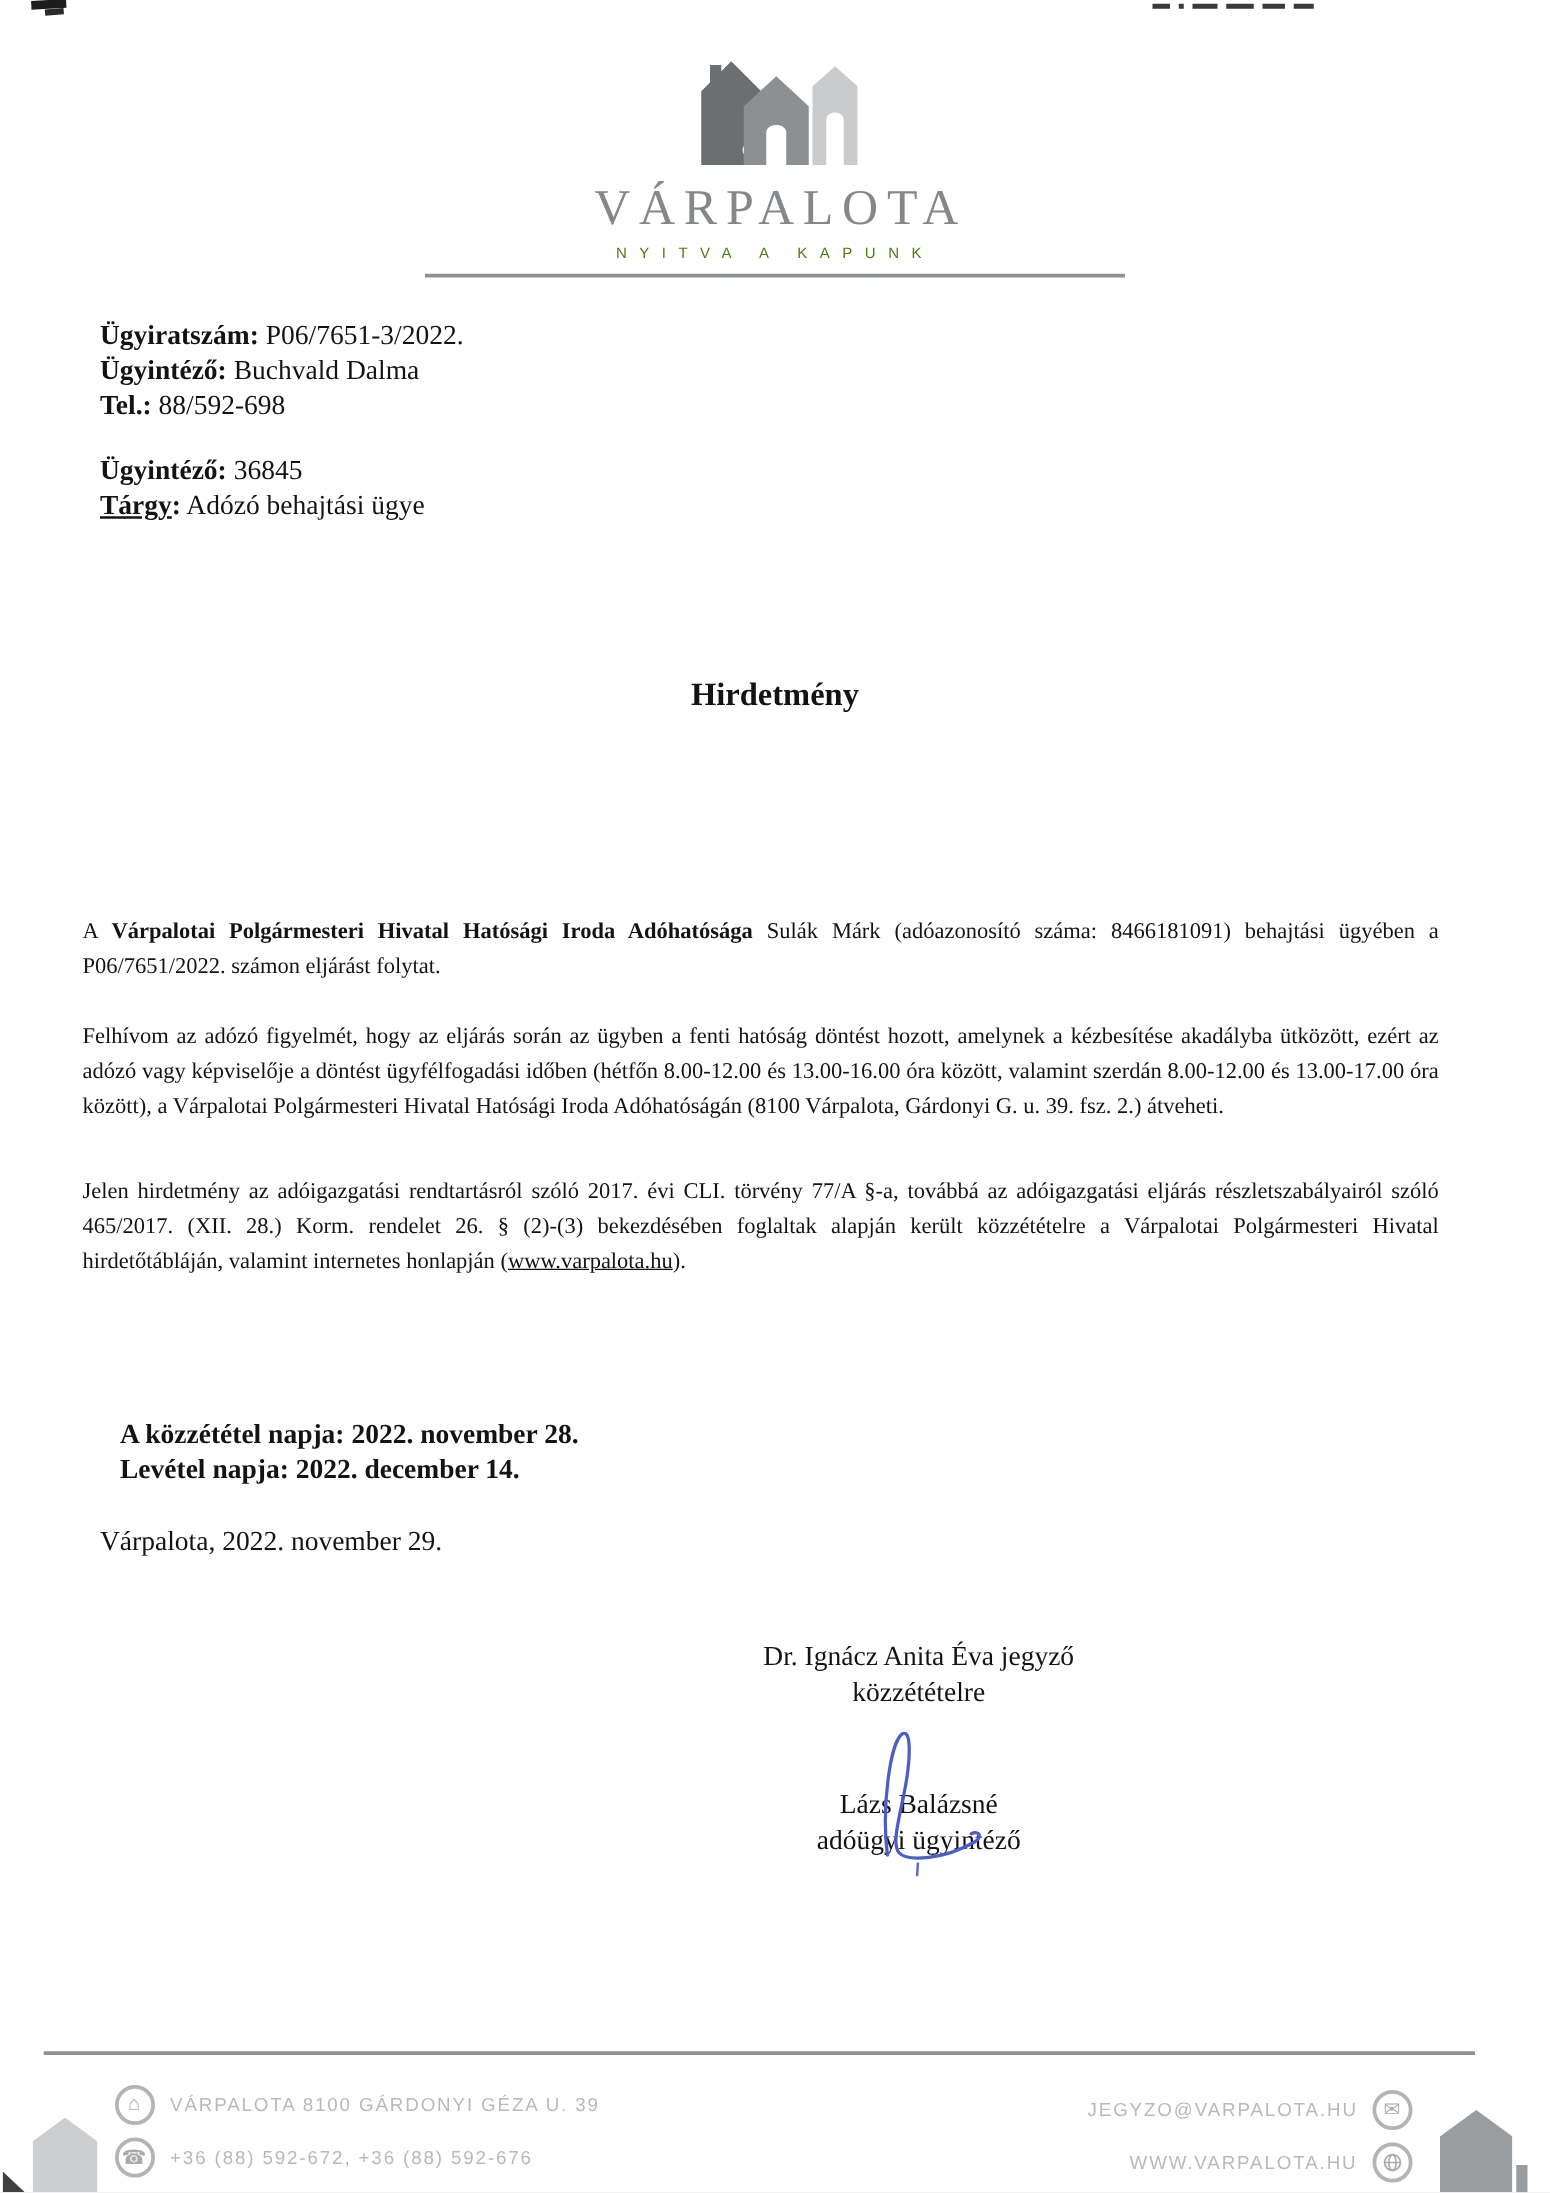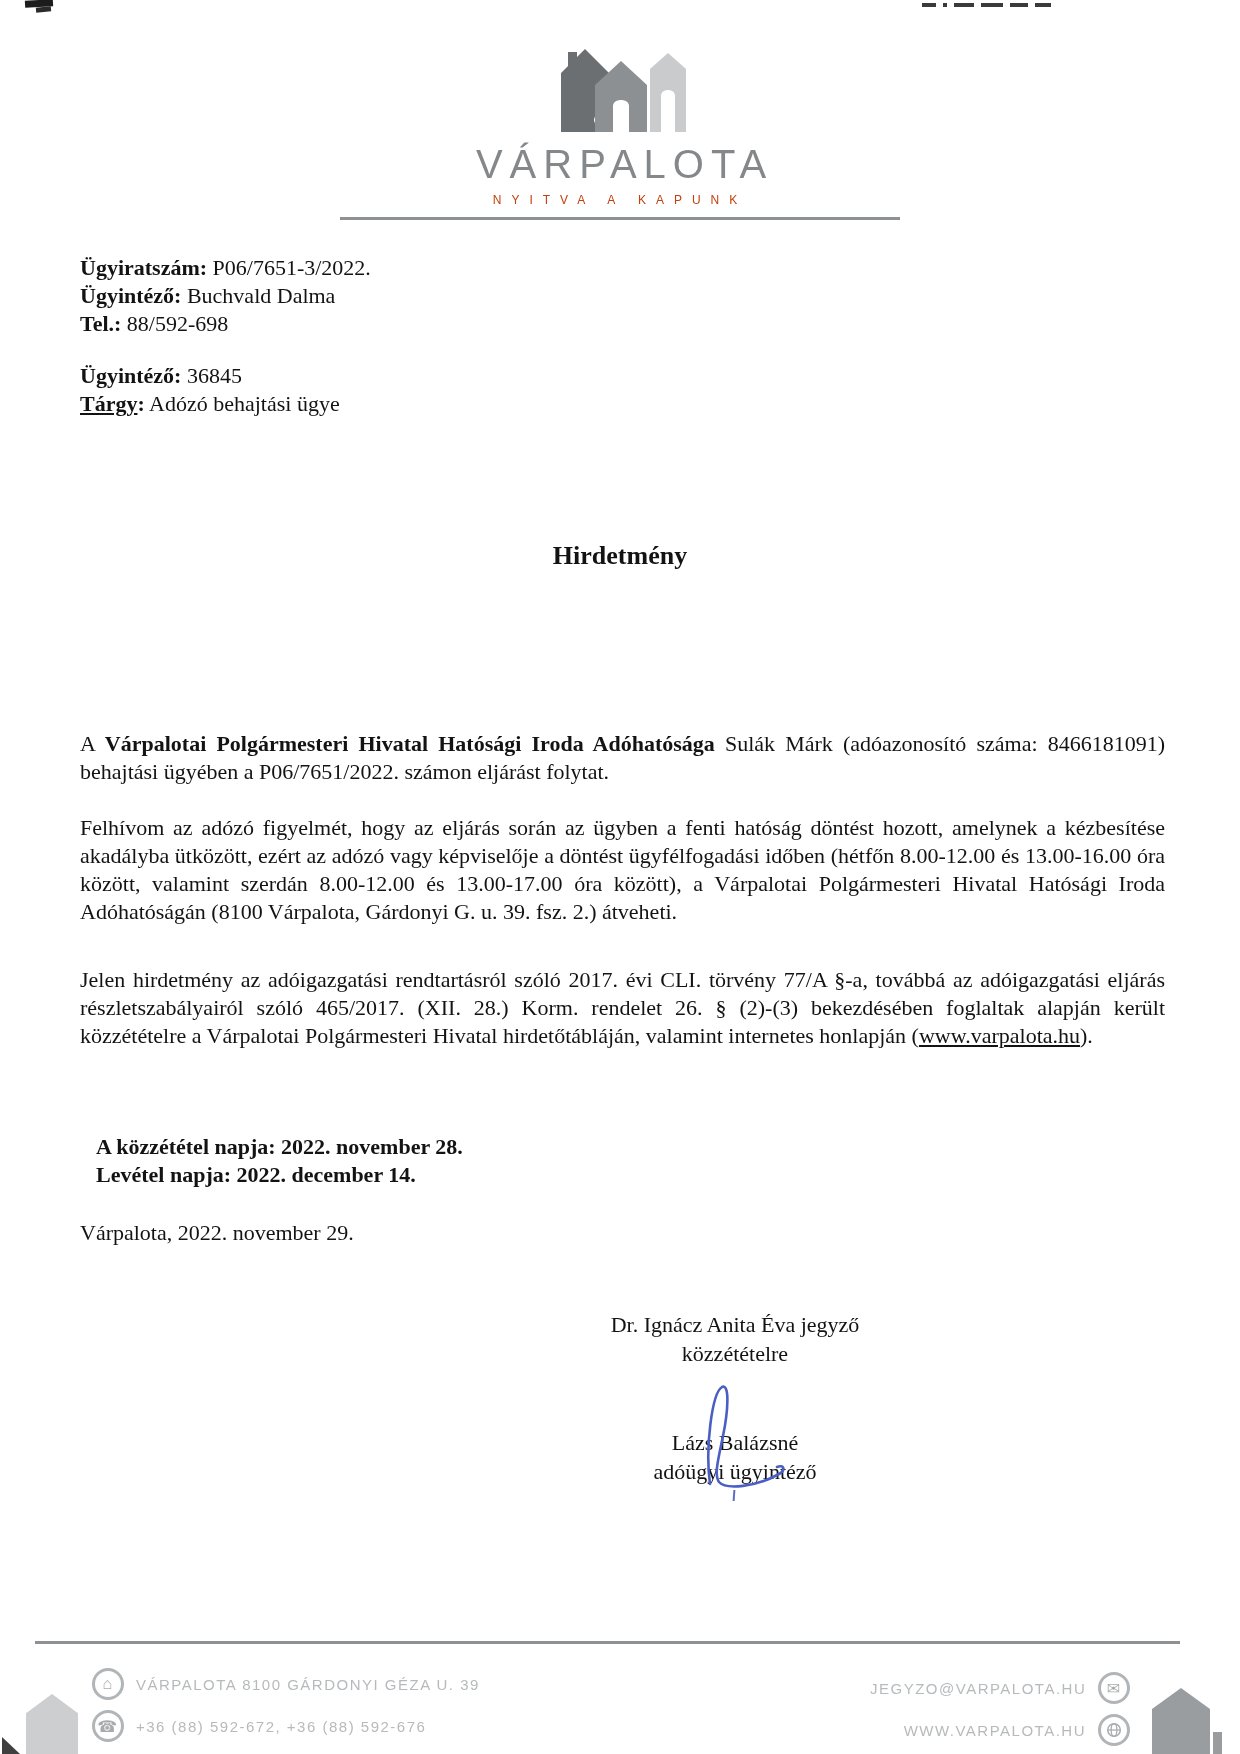--- a/index.html
+++ b/index.html
@@ -11,28 +11,28 @@
     background:#ffffff;
     overflow:hidden;
     font-family:"Liberation Serif", serif;
     color:#131313;
   }
 
   
   .header { position:absolute; top:40px; left:0; width:100%; text-align:center; }
   .logo-houses { display:block; margin:0 auto; }
   .logo-name {
-    font-family:Liberation Sans, sans-serif;
+    font-family:Liberation Serif, serif;
     font-size:40px; letter-spacing:7px; font-weight:400;
     color:#85888a; margin-top:6px; padding-left:9px;
   }
   .logo-tagline {
     font-family:"Liberation Sans", sans-serif;
     font-size:12px; letter-spacing:10px;
-    color:#c2410c; margin-top:6px; padding-left:0;
+    color:#4d7c0f; margin-top:6px; padding-left:0;
   }
   .header-rule {
     width:560px; height:0; margin:10px auto 0 auto;
     border-top:3px solid #8e9193;
   }
   .office-title {
     font-family:"Liberation Sans", sans-serif;
     font-size:25px; letter-spacing:3px; font-weight:400;
     color:#b4b8ba; margin-top:8px;
   }
@@ -44,22 +44,22 @@
   .u { text-decoration:underline; }
 
   
   .doc-title {
     position:absolute; top:541px; left:0; width:100%;
     text-align:center; font-size:26px; font-weight:bold;
   }
 
   
   .body-text {
-    position:absolute; top:730px; left:80px; width:1085px;
-    font-size:22px; line-height:28px; text-align:justify;
+    position:absolute; top:730px; left:66px; width:1085px;
+    font-size:18px; line-height:28px; text-align:justify;
   }
   .body-text p + p.sp28 { margin-top:28px; }
   .body-text p + p.sp40 { margin-top:40px; }
 
   
   .dates { position:absolute; top:1133px; left:96px; font-size:22px; line-height:28px; font-weight:bold; }
   .dateline { position:absolute; top:1220px; left:80px; font-size:22px; }
 
   
   .sig-block { position:absolute; top:1310px; left:555px; width:360px; text-align:center; font-size:22px; line-height:29px; }

